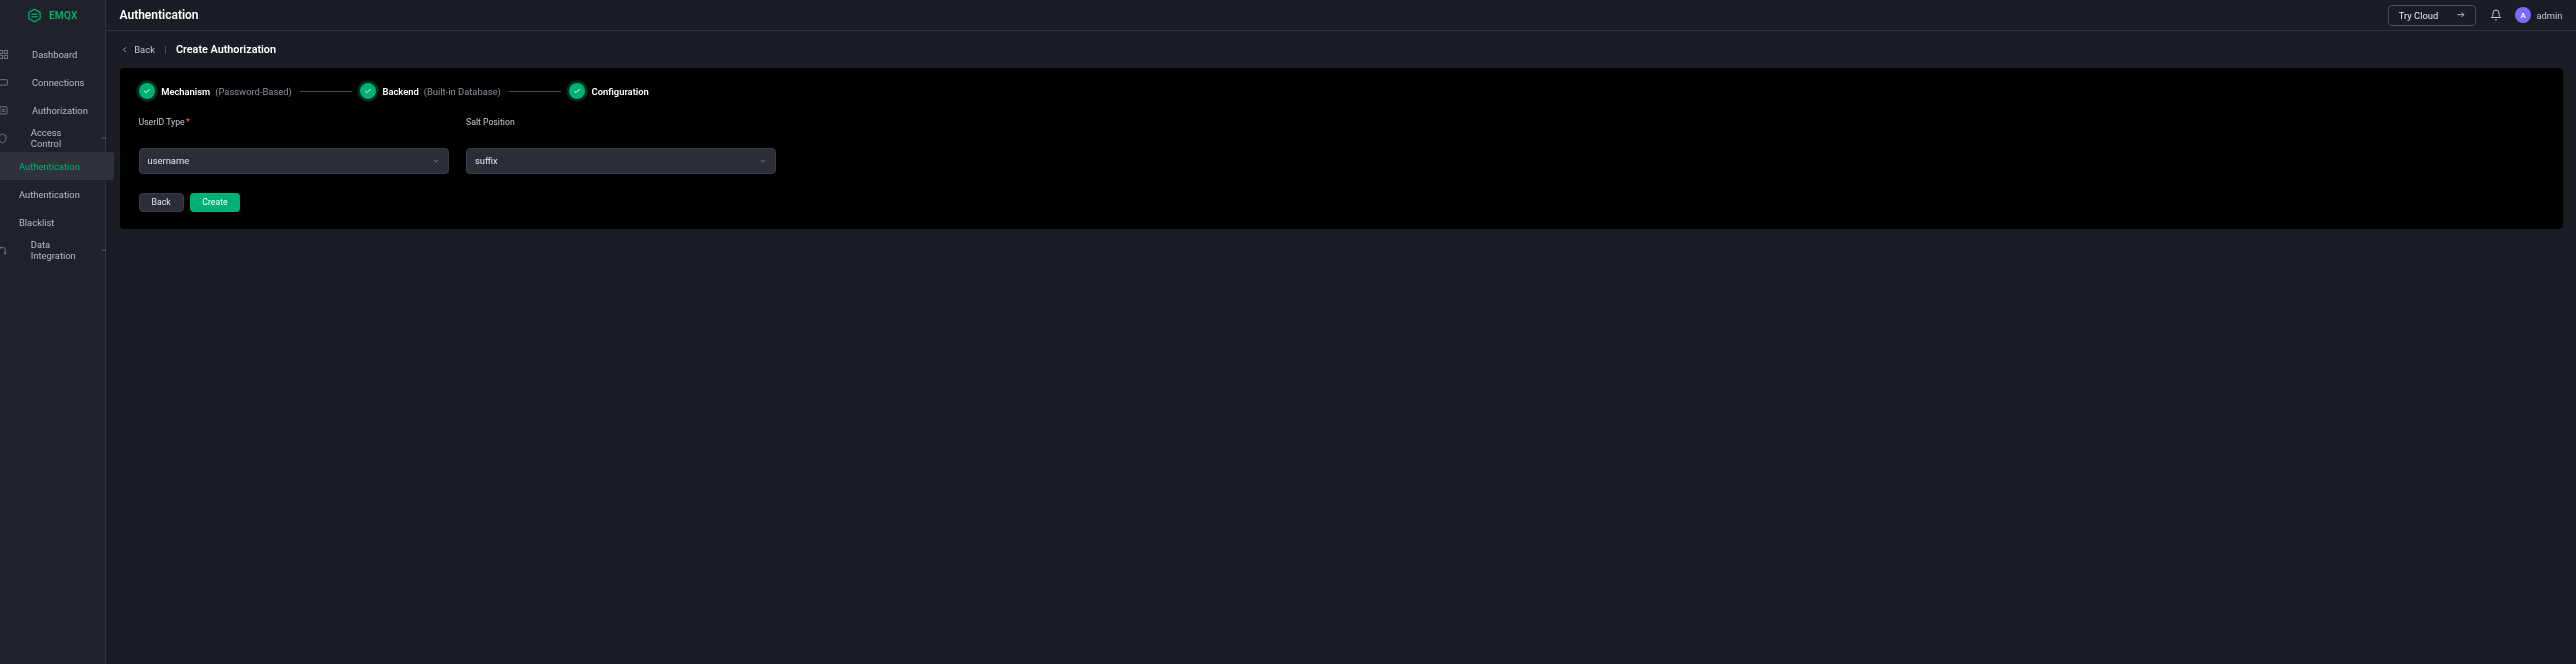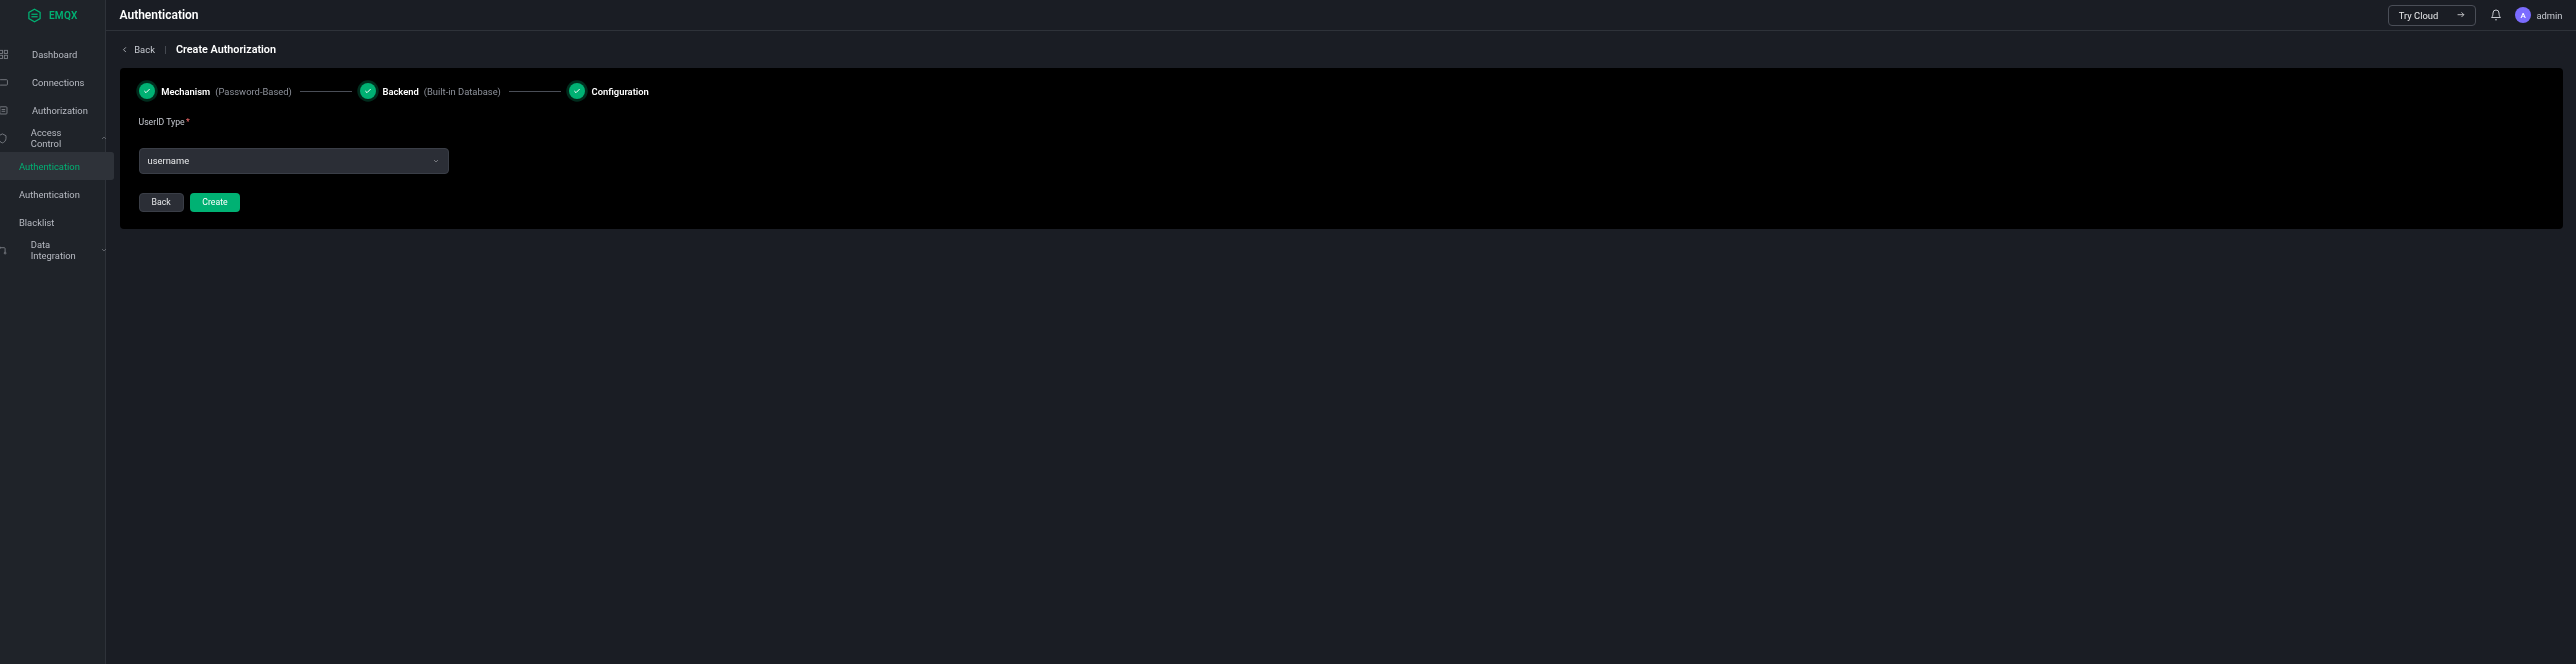--- a/index.html
+++ b/index.html
@@ -403,20 +403,31 @@
             </label>
             <div class="select">
               <span>username</span>
               <span class="select-chevron">
                 <svg width="8" height="8" viewBox="0 0 24 24" fill="none" stroke="currentColor" stroke-width="2">
                     <polyline points="6 9 12 15 18 9"></polyline>
                   </svg>
               </span>
             </div>
           </div>
+          <div class="field">
+            <label class="field-label">Salt Position</label>
+            <div class="select">
+              <span>suffix</span>
+              <span class="select-chevron">
+                <svg width="8" height="8" viewBox="0 0 24 24" fill="none" stroke="currentColor" stroke-width="2">
+                    <polyline points="6 9 12 15 18 9"></polyline>
+                  </svg>
+              </span>
+            </div>
+          </div>
         </div>
 
         <div class="actions">
           <div class="btn btn-ghost">Back</div>
           <div class="btn btn-primary">Create</div>
         </div>
       </div>
     </div>
   </div>
 </div>

